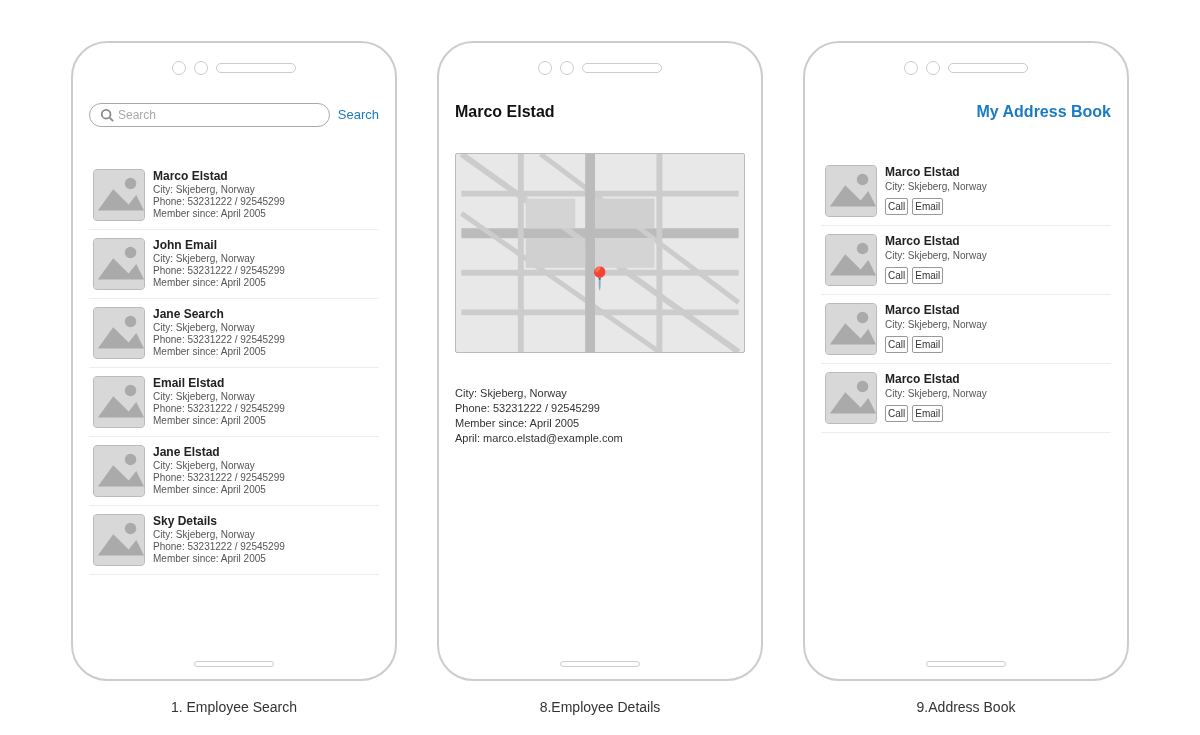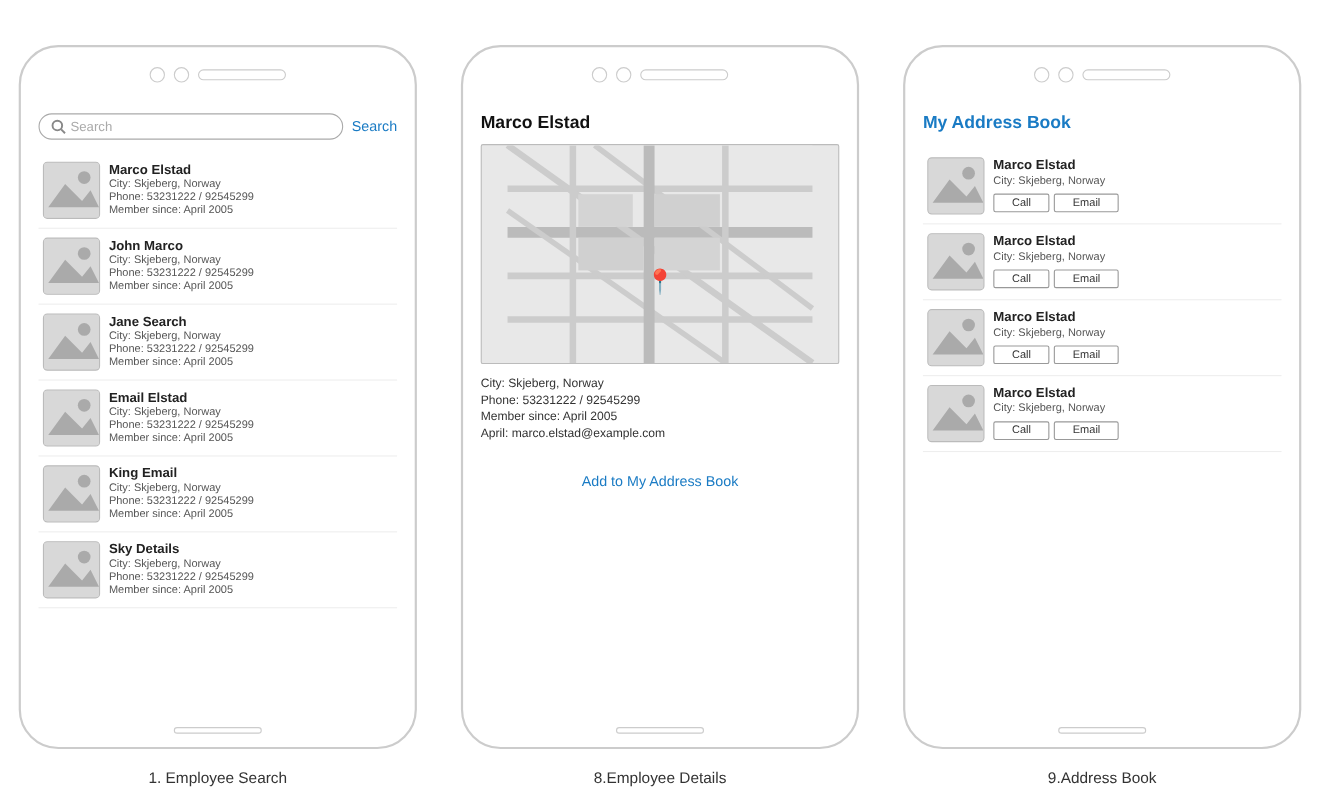--- a/index.html
+++ b/index.html
@@ -32,29 +32,30 @@
 
     .wireframe-label {
       font-size: 14px;
       color: #333;
       text-align: right;
       margin-top: 8px;
     }
 
     
     .phone {
-      width: 362px;
+      width: 326px;
       min-height: 640px;
       border: 2px solid #ccc;
       border-radius: 36px;
       background: #fff;
       position: relative;
       padding: 60px 16px 40px;
       display: flex;
       flex-direction: column;
+      gap: 22px;
     }
 
     .phone-top-bar {
       position: absolute;
       top: 18px;
       left: 0; right: 0;
       display: flex;
       align-items: center;
       justify-content: center;
       gap: 8px;
@@ -217,21 +218,21 @@
       color: #1a7bc4;
       cursor: pointer;
       margin-top: 10px;
     }
 
     
     .address-book-title {
       font-size: 16px;
       font-weight: bold;
       color: #1a7bc4;
-      text-align: left;
+      text-align: right;
       margin-bottom: 14px;
     }
 
     .address-contact-row {
       display: flex;
       flex-direction: row;
       align-items: flex-start;
       gap: 8px;
       padding: 8px 4px;
       border-bottom: 1px solid #eee;
@@ -258,21 +259,21 @@
     .address-contact-buttons {
       display: flex;
       gap: 4px;
       margin-top: 4px;
     }
 
     .addr-btn {
       font-size: 10px;
       border: 1px solid #999;
       background: #fff;
-      padding: 2px 16px;
+      padding: 2px 2px;
       border-radius: 2px;
       cursor: pointer;
       color: #333;
     }
 
     
     .map-svg {
       width: 100%;
       height: 100%;
       position: absolute;
@@ -321,21 +322,21 @@
     </div>
           <div class="contact-row">
       <div class="contact-avatar">
         <svg class="avatar-mountain" viewBox="0 0 52 52" xmlns="http://www.w3.org/2000/svg">
           <rect width="52" height="52" fill="#d8d8d8"></rect>
           <circle cx="38" cy="14" r="6" fill="#aaa"></circle>
           <polygon points="4,42 20,20 36,36 44,26 52,42" fill="#aaa"></polygon>
         </svg>
       </div>
       <div class="contact-info">
-        <span class="contact-name">John Marco</span>
+        <span class="contact-name">John Email</span>
         <span class="contact-detail">City: Skjeberg, Norway</span>
         <span class="contact-detail">Phone: 53231222 / 92545299</span>
         <span class="contact-detail">Member since: April 2005</span>
       </div>
     </div>
           <div class="contact-row">
       <div class="contact-avatar">
         <svg class="avatar-mountain" viewBox="0 0 52 52" xmlns="http://www.w3.org/2000/svg">
           <rect width="52" height="52" fill="#d8d8d8"></rect>
           <circle cx="38" cy="14" r="6" fill="#aaa"></circle>
@@ -366,21 +367,21 @@
     </div>
           <div class="contact-row">
       <div class="contact-avatar">
         <svg class="avatar-mountain" viewBox="0 0 52 52" xmlns="http://www.w3.org/2000/svg">
           <rect width="52" height="52" fill="#d8d8d8"></rect>
           <circle cx="38" cy="14" r="6" fill="#aaa"></circle>
           <polygon points="4,42 20,20 36,36 44,26 52,42" fill="#aaa"></polygon>
         </svg>
       </div>
       <div class="contact-info">
-        <span class="contact-name">King Email</span>
+        <span class="contact-name">Jane Elstad</span>
         <span class="contact-detail">City: Skjeberg, Norway</span>
         <span class="contact-detail">Phone: 53231222 / 92545299</span>
         <span class="contact-detail">Member since: April 2005</span>
       </div>
     </div>
           <div class="contact-row">
       <div class="contact-avatar">
         <svg class="avatar-mountain" viewBox="0 0 52 52" xmlns="http://www.w3.org/2000/svg">
           <rect width="52" height="52" fill="#d8d8d8"></rect>
           <circle cx="38" cy="14" r="6" fill="#aaa"></circle>
@@ -438,21 +439,20 @@
         <div class="map-pin">📍</div>
       </div>
 
       <div class="detail-info">
         <span class="detail-text">City: Skjeberg, Norway</span>
         <span class="detail-text">Phone: 53231222 / 92545299</span>
         <span class="detail-text">Member since: April 2005</span>
         <span class="detail-text">April: marco.elstad@example.com</span>
       </div>
 
-      <div class="add-to-book-btn">Add to My Address Book</div>
 
       <div class="phone-home-bar"></div>
     </div>
     <div class="wireframe-label">8.Employee Details</div>
   </div>
 
   <div class="wireframe-container">
     <div class="phone">
       <div class="phone-top-bar">
         <div class="phone-circle"></div>

